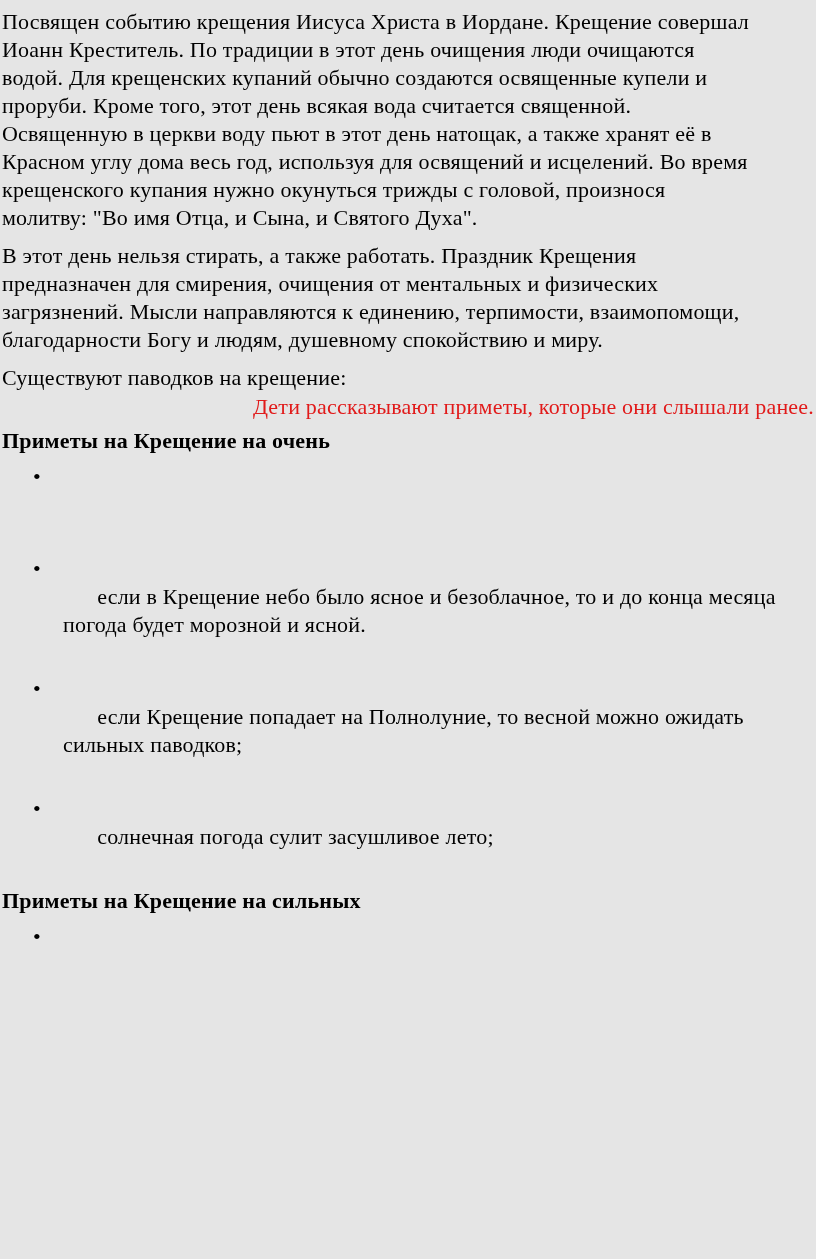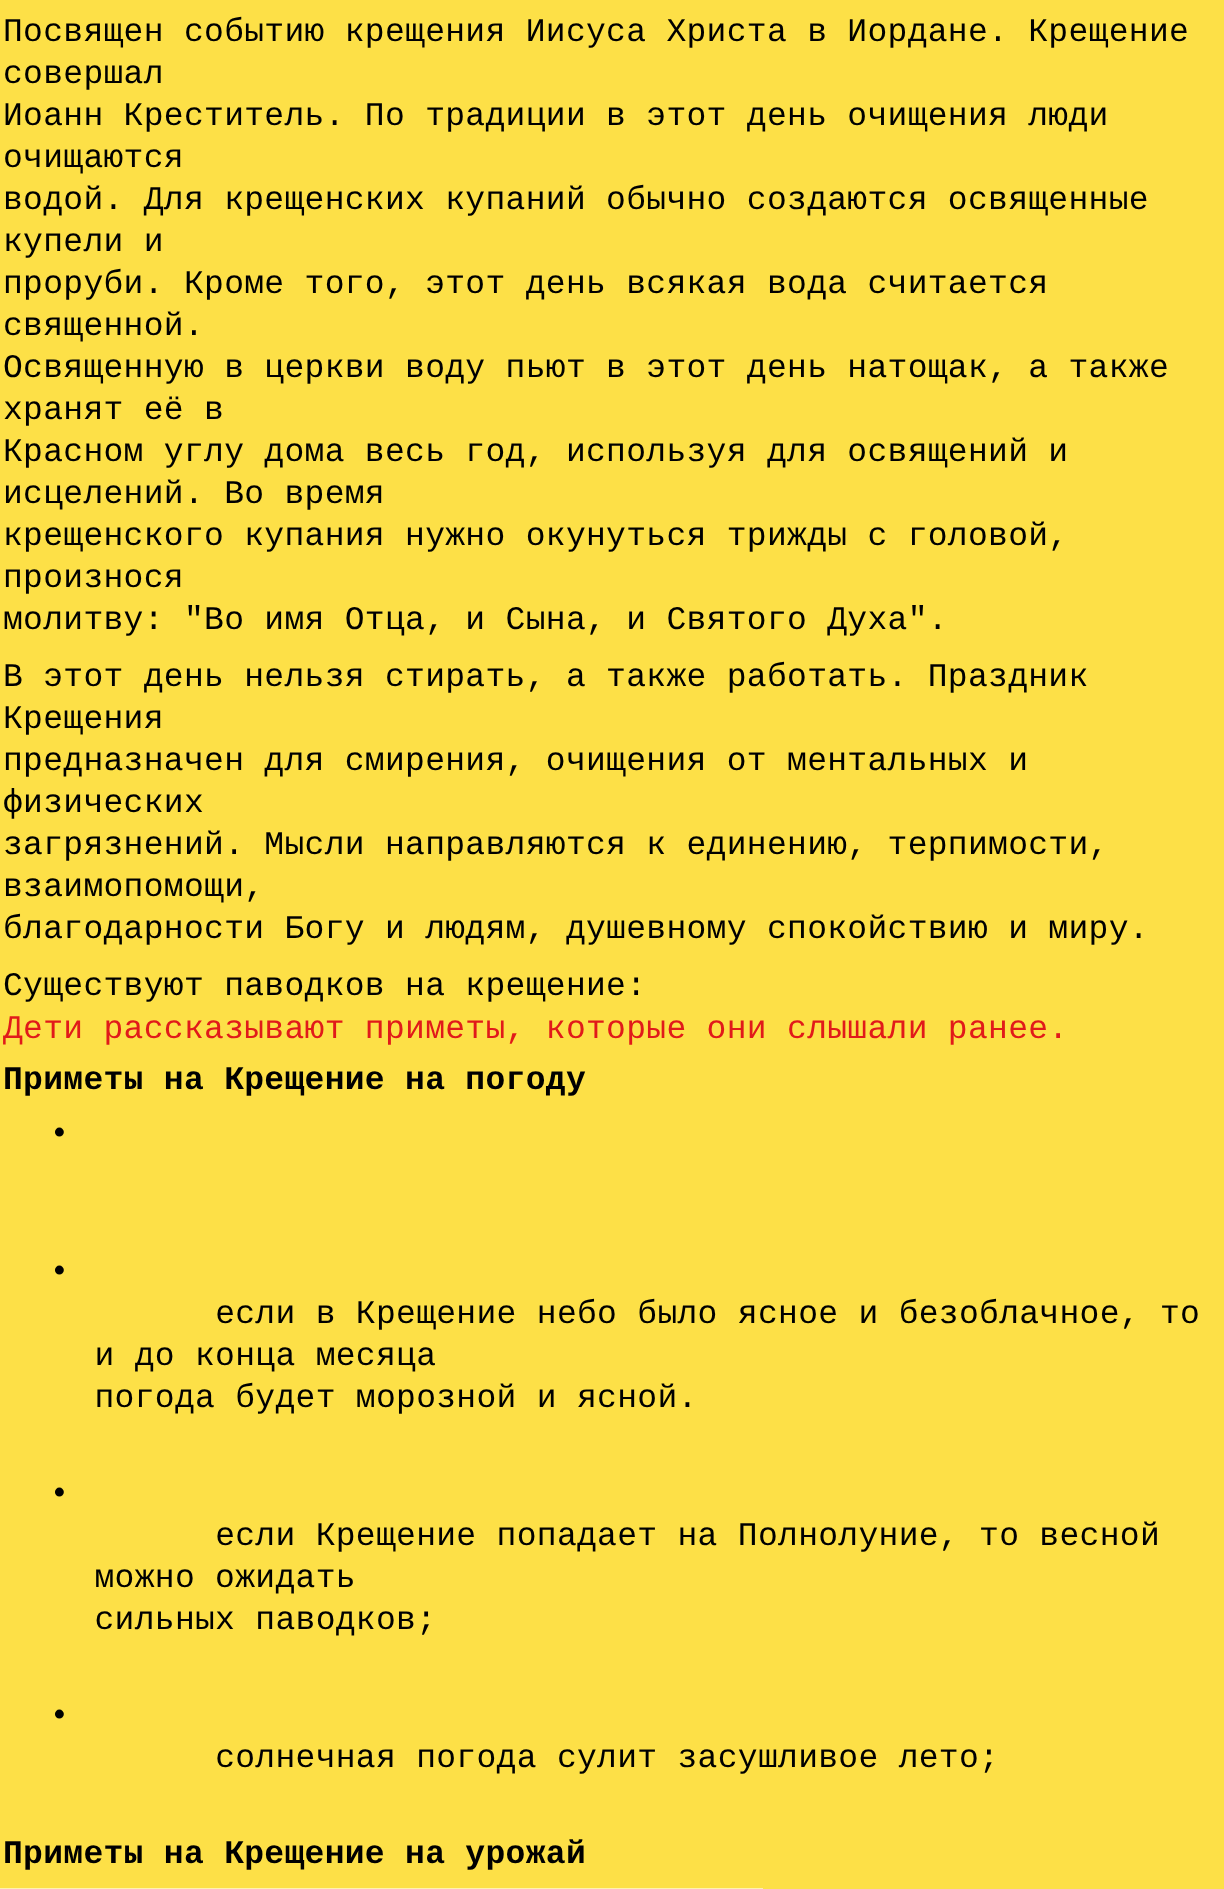--- a/index.html
+++ b/index.html
@@ -1,39 +1,39 @@
 <!DOCTYPE html>
 <html><head>
 <meta charset="utf-8">
 <style>
   html, body { margin: 0; padding: 0; background: #ffffff; }
   .page {
     position: relative;
     width: 816px;
     height: 1259px;
     box-sizing: border-box;
-    background: #fde047;
+    background: #e5e5e5;
     color: #000000;
-    font-family: Liberation Mono, monospace;
+    font-family: Liberation Serif, serif;
     font-size: 22px;
     line-height: 28px;
     letter-spacing: 0.2px;
     padding: 8px 2px 0 2px;
     overflow: hidden;
   }
   .page p, .page h2 { white-space: pre-wrap; }
   p.body   { margin: 0 0 10px 0; }
   p.tight  { margin: 0 0 1px 0; }
   p.task-label {
     margin: 0 0 1px 0;
     color: #e11a1a;
     font-weight: bold;
     text-decoration: underline;
   }
-  p.task-text { margin: 0 0 6px 0; color: #e11a1a; }
+  p.task-text { margin: 0 0 6px 0; color: #e11a1a; text-align: right; }
   h2.section-heading {
     font-size: 22px;
     font-weight: bold;
     margin: 0 0 8px 0;
     line-height: 28px;
   }
   ul.omens-list {
     list-style: none;
     margin: 0;
     padding: 0;
@@ -69,41 +69,41 @@
   <p class="body">В этот день нельзя стирать, а также работать. Праздник Крещения
 предназначен для смирения, очищения от ментальных и физических
 загрязнений. Мысли направляются к единению, терпимости, взаимопомощи,
 благодарности Богу и людям, душевному спокойствию и миру.</p>
 
   <p class="tight">Существуют паводков на крещение:</p>
 
 
   <p class="task-text">Дети рассказывают приметы, которые они слышали ранее.</p>
 
-  <h2 class="section-heading">Приметы на Крещение на погоду</h2>
+  <h2 class="section-heading">Приметы на Крещение на очень</h2>
 
 
   <ul class="omens-list">
     <li>
       <span class="bullet">•</span>
     </li>
     <li>
       <span class="bullet">•</span><span class="li-text">если в Крещение небо было ясное и безоблачное, то и до конца месяца
 погода будет морозной и ясной.</span>
     </li>
     <li>
       <span class="bullet">•</span><span class="li-text">если Крещение попадает на Полнолуние, то весной можно ожидать
 сильных паводков;</span>
     </li>
     <li>
       <span class="bullet">•</span><span class="li-text">солнечная погода сулит засушливое лето;</span>
     </li>
   </ul>
 
-  <h2 class="section-heading">Приметы на Крещение на урожай</h2>
+  <h2 class="section-heading">Приметы на Крещение на сильных</h2>
 
 
   <ul class="omens-list">
     <li>
       <span class="bullet">•</span>
     </li>
 
   </ul>
 
 </div>

